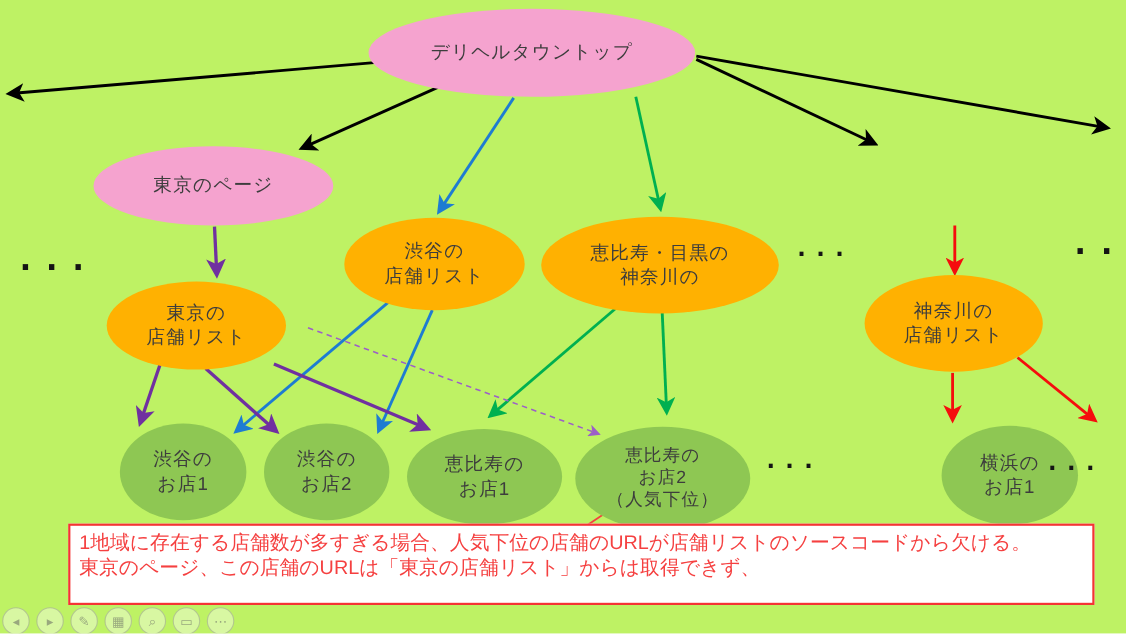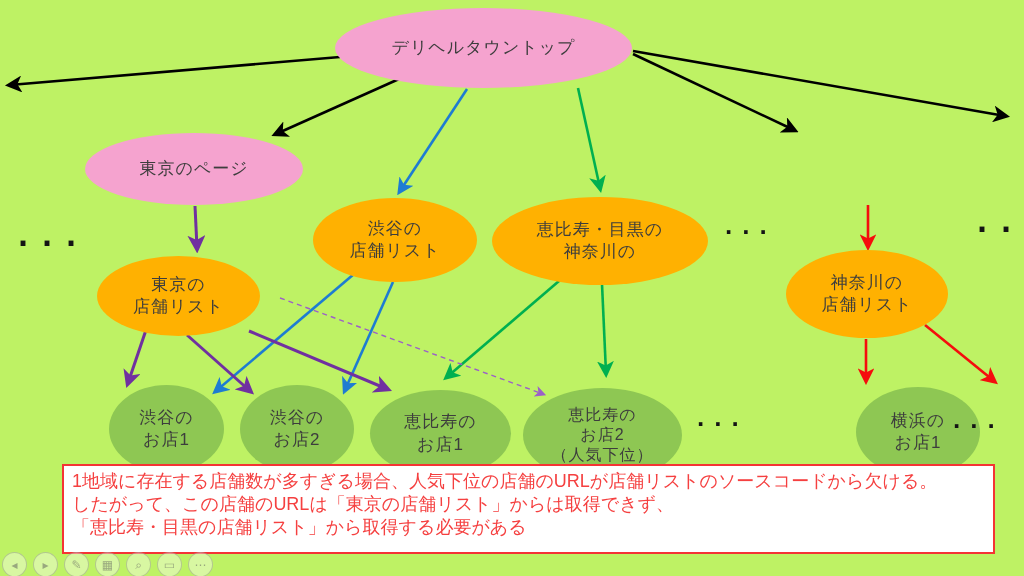--- a/index.html
+++ b/index.html
@@ -16,23 +16,23 @@
   .node.pink{background:#F5A3CF;}
   .node.orange{background:#FFB101;}
   .node.green{background:#8EC753;}
   .ellipsis{
     position:absolute;z-index:2;color:#141414;font-weight:800;letter-spacing:6px;
     font-family:"DejaVu Sans Mono",monospace;
   }
   .ellipsis.big{font-size:30px;}
   .ellipsis.small{font-size:22px;letter-spacing:4px;}
   .annotation{
-    position:absolute;left:62px;top:464px;width:921px;height:62px;z-index:3;
+    position:absolute;left:62px;top:476px;width:921px;height:62px;z-index:3;
     background:#fff;border:2px solid #F43434;color:#F54040;
-    font-size:18px;line-height:23px;padding:4px 0 20px 8px;
+    font-size:18px;line-height:23px;padding:4px 0 4px 8px;
   }
   .toolbar{
     position:absolute;left:2px;top:552px;z-index:4;display:flex;gap:6px;
   }
   .toolbar .tool{
     width:23px;height:23px;border-radius:50%;border:1.5px solid rgba(110,110,110,.35);
     background:rgba(255,255,255,.4);color:rgba(90,90,90,.5);
     display:flex;align-items:center;justify-content:center;
     font-size:12px;line-height:1;cursor:pointer;
   }
@@ -125,22 +125,21 @@
 お店1</div>
 
   <span class="ellipsis big" style="left:14px;top:218px;">...</span>
   <span class="ellipsis small" style="left:722px;top:214px;">...</span>
   <span class="ellipsis big" style="left:973px;top:204px;">...</span>
   <span class="ellipsis small" style="left:694px;top:406px;">...</span>
   <span class="ellipsis small" style="left:950px;top:408px;">...</span>
 
   <div class="annotation">
     <div>1地域に存在する店舗数が多すぎる場合、人気下位の店舗のURLが店舗リストのソースコードから欠ける。</div>
-    <div>したがって、この店舗のURLは「東京の店舗リスト」からは取得できず、</div>
-    <div>「恵比寿・目黒の店舗リスト」から取得する必要がある</div>
+    <div>東京のページ、この店舗のURLは「東京の店舗リスト」からは取得できず、</div>
   </div>
 
   <div class="toolbar">
     <div class="tool">◂</div>
     <div class="tool">▸</div>
     <div class="tool">✎</div>
     <div class="tool">▦</div>
     <div class="tool">⌕</div>
     <div class="tool">▭</div>
     <div class="tool">⋯</div>

